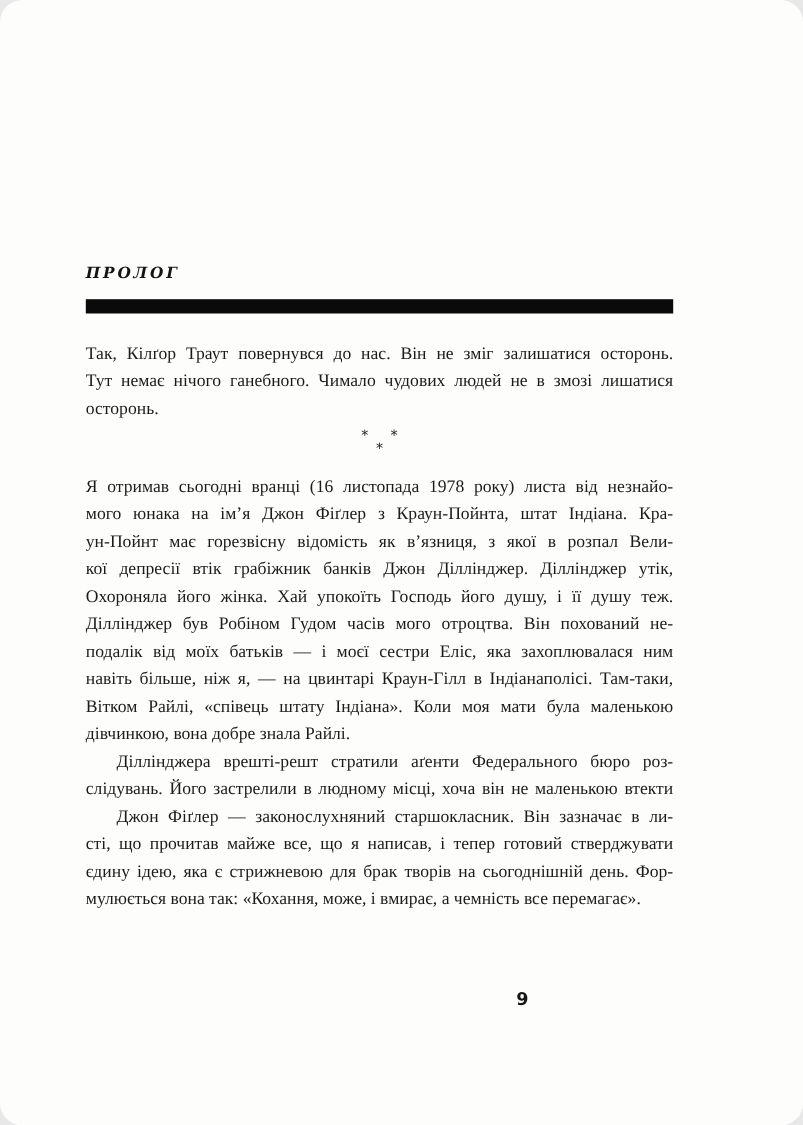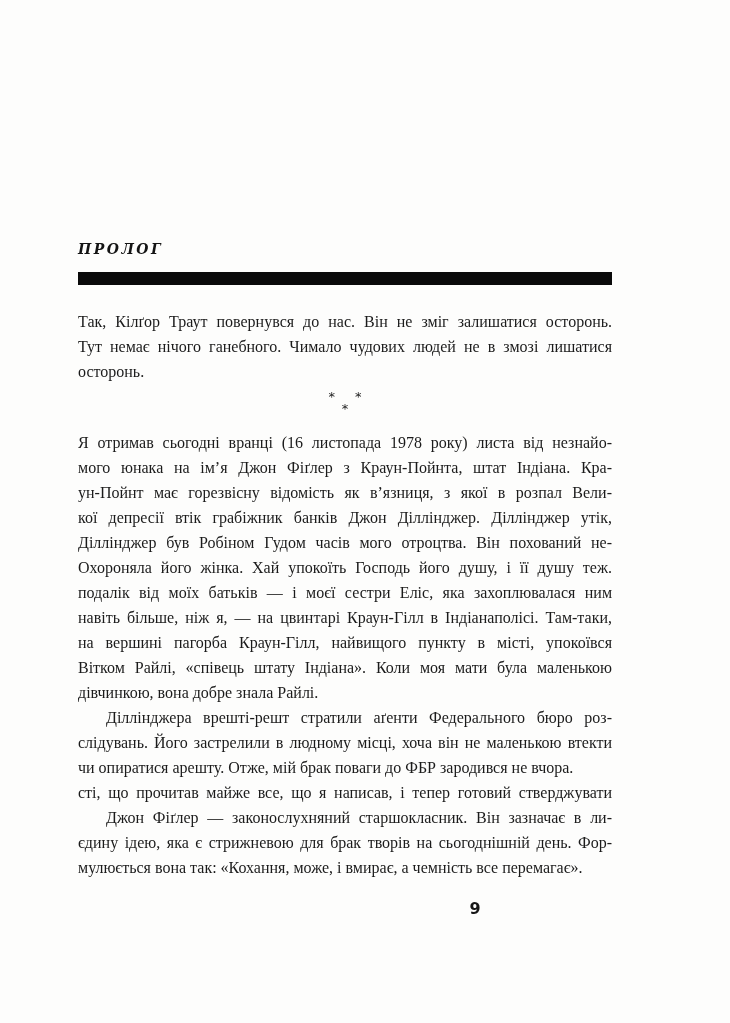--- a/index.html
+++ b/index.html
@@ -9,20 +9,21 @@
   }
   .page {
     position: relative;
     width: 730px;
     height: 1023px;
     margin: 0 auto;
     background: #fdfdfc;
     overflow: hidden;
     font-family: "Liberation Serif", "DejaVu Serif", serif;
     color: #1b1b1b;
+    border-radius: 20px;
   }
   .chapter-title {
     position: absolute;
     left: 78px;
     top: 241px;
     font-family: "DejaVu Serif", "Liberation Serif", serif;
     font-size: 14px;
     font-weight: bold;
     font-style: italic;
     letter-spacing: 2.5px;
@@ -102,34 +103,32 @@
       </div>
       <div class="separator">
     <div class="sep-row1">* *</div>
     <div class="sep-row2">*</div>
   </div>
       <div class="paragraph">
         <div class="line">Я отримав сьогодні вранці (16 листопада 1978 року) листа від незнайо-</div>
         <div class="line">мого юнака на ім’я Джон Фіґлер з Краун-Пойнта, штат Індіана. Кра-</div>
         <div class="line">ун-Пойнт має горезвісну відомість як в’язниця, з якої в розпал Вели-</div>
         <div class="line">кої депресії втік грабіжник банків Джон Діллінджер. Діллінджер утік,</div>
+        <div class="line">Охороняла його жінка. Хай упокоїть Господь його душу, і її душу теж.</div>
         <div class="line">Діллінджер був Робіном Гудом часів мого отроцтва. Він похований не-</div>
-        <div class="line">Охороняла його жінка. Хай упокоїть Господь його душу, і її душу теж.</div>
         <div class="line">подалік від моїх батьків — і моєї сестри Еліс, яка захоплювалася ним</div>
         <div class="line">навіть більше, ніж я, — на цвинтарі Краун-Гілл в Індіанаполісі. Там-таки,</div>
-        <div class="line">на вершині пагорба Краун-Гілл, найвищого пункту в місті, упокоївся</div>
         <div class="line">Вітком Райлі, «співець штату Індіана». Коли моя мати була маленькою</div>
         <div class="line last">дівчинкою, вона добре знала Райлі.</div>
       </div>
       <div class="paragraph">
         <div class="line indent">Діллінджера врешті-решт стратили аґенти Федерального бюро роз-</div>
         <div class="line">слідувань. Його застрелили в людному місці, хоча він не маленькою втекти</div>
-        <div class="line last">чи опиратися арешту. Отже, мій брак поваги до ФБР зародився не вчора.</div>
       </div>
       <div class="paragraph">
+        <div class="line indent">Джон Фіґлер — законослухняний старшокласник. Він зазначає в ли-</div>
         <div class="line">сті, що прочитав майже все, що я написав, і тепер готовий стверджувати</div>
-        <div class="line indent">Джон Фіґлер — законослухняний старшокласник. Він зазначає в ли-</div>
         <div class="line">єдину ідею, яка є стрижневою для брак творів на сьогоднішній день. Фор-</div>
         <div class="line last">мулюється вона так: «Кохання, може, і вмирає, а чемність все перемагає».</div>
       </div>
     </div>
   <div class="folio">9</div>
 </div>
 
 </body></html>

